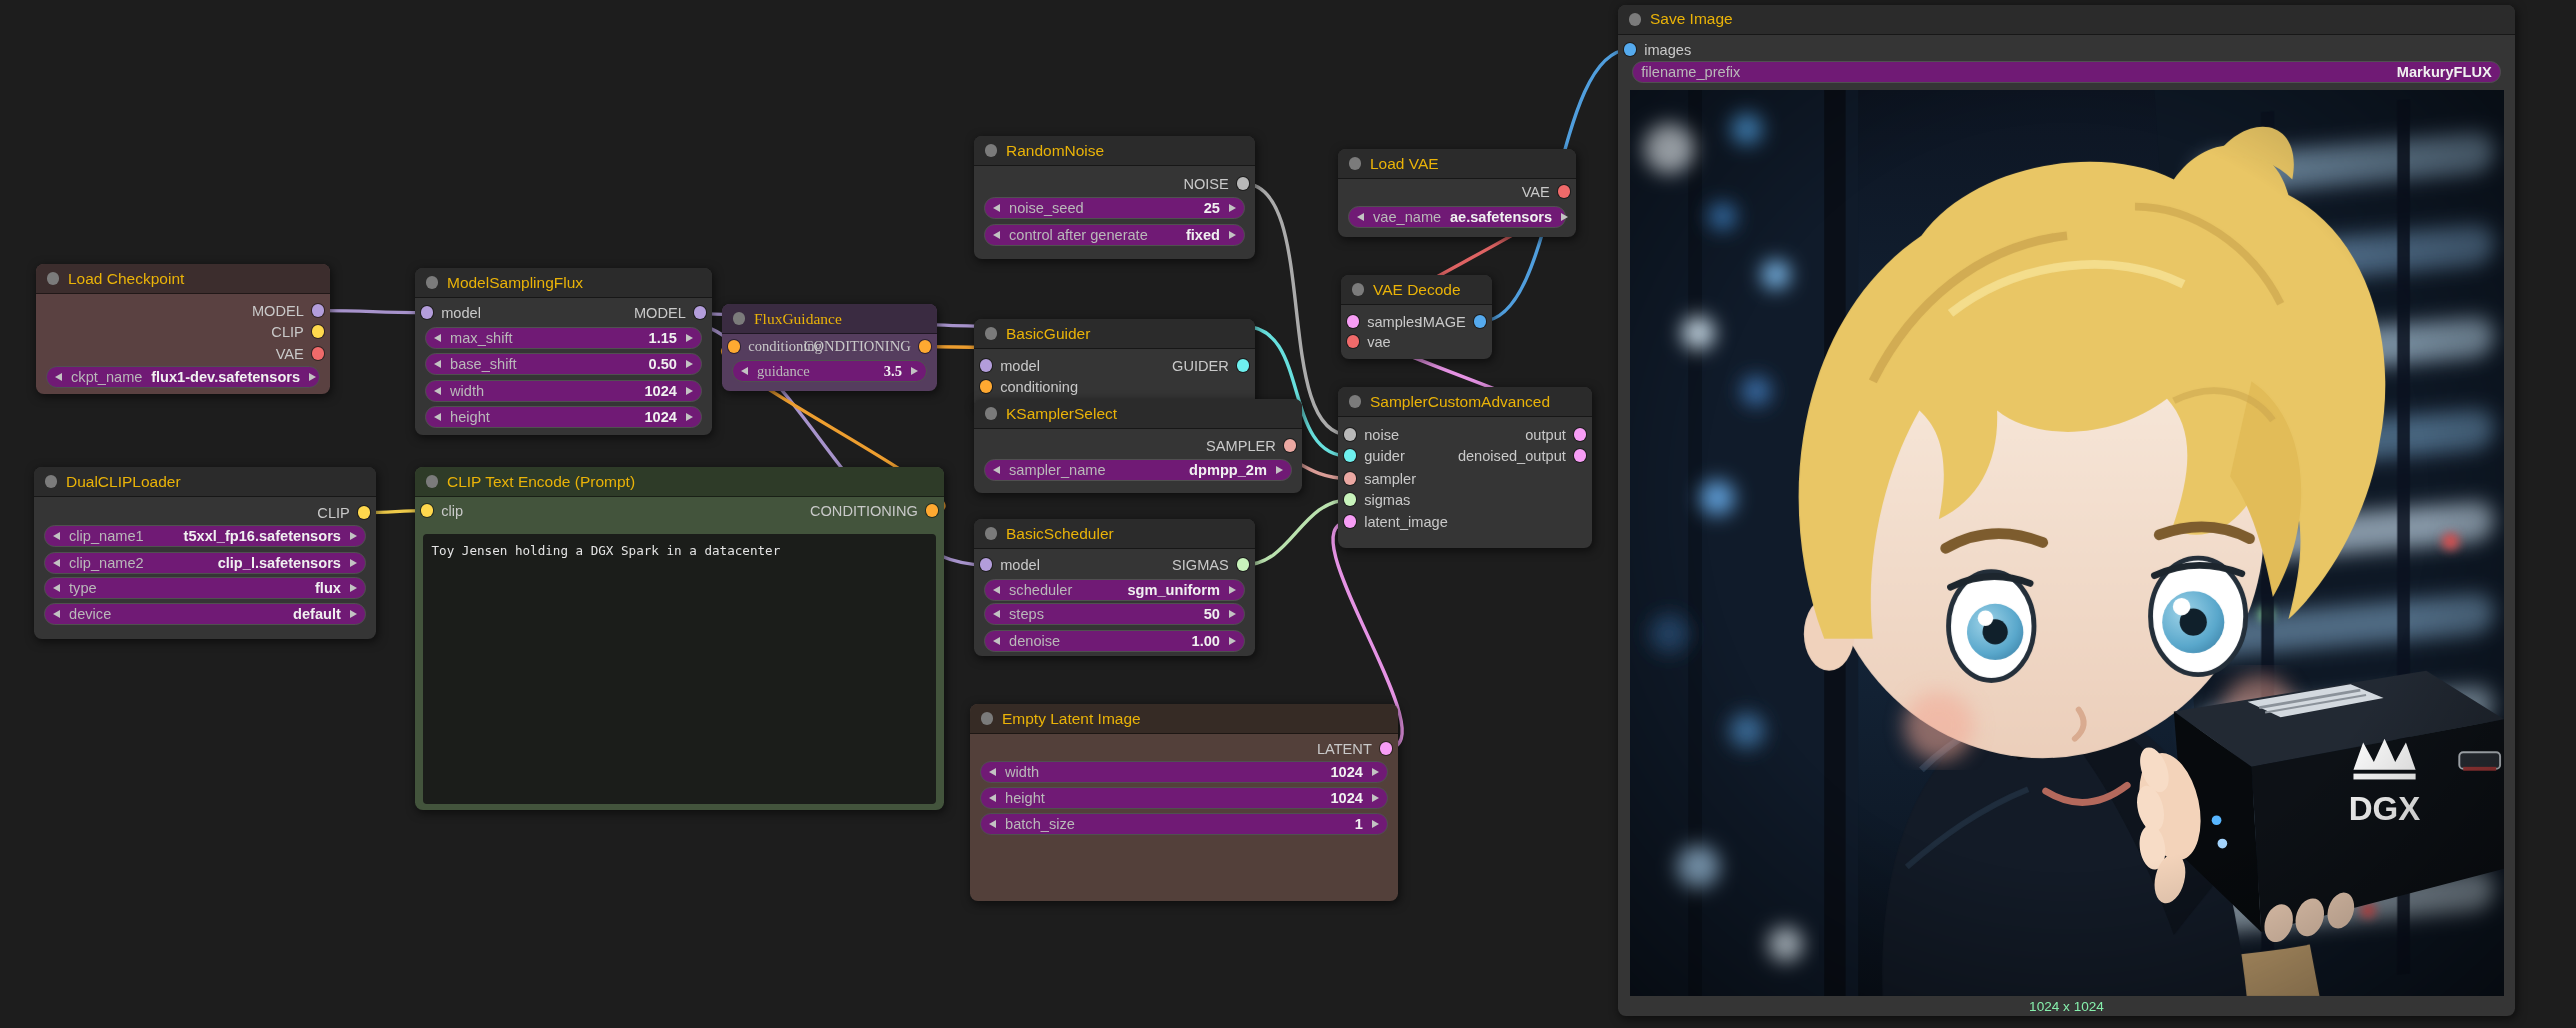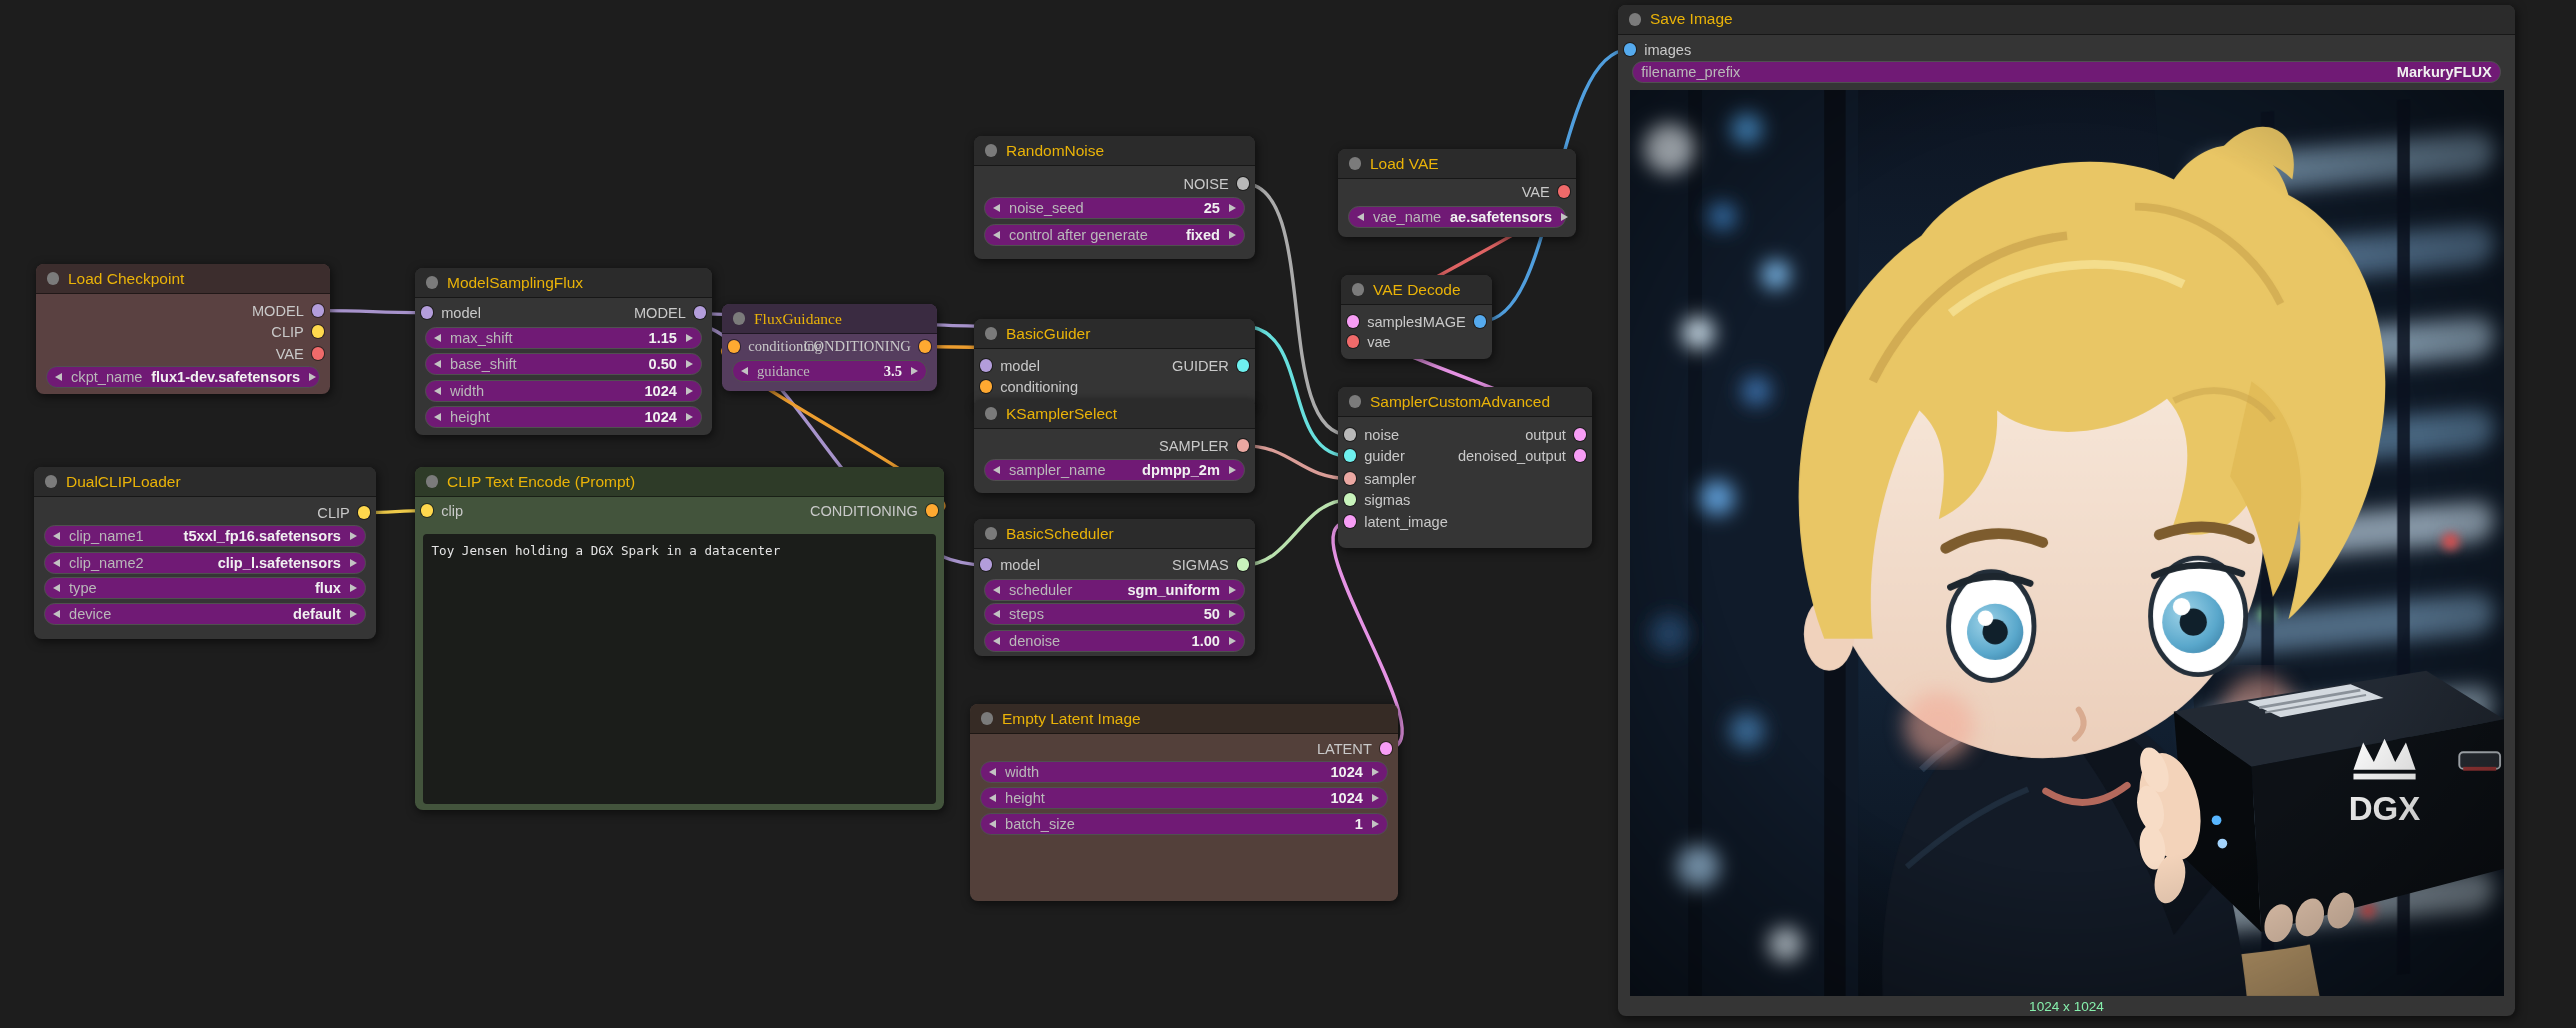--- a/index.html
+++ b/index.html
@@ -232,21 +232,21 @@
     <div class="srow in" style="top:57px">
         <span class="dot c-cond"></span>
         <span>conditioning</span>
       </div>
     <div class="srow out" style="top:36px">
         <span class="dot c-guider"></span>
         <span>GUIDER</span>
       </div>
   </div>
 
-  <div class="node" style="left:974px;top:399px;width:281px;height:94px;">
+  <div class="node" style="left:974px;top:399px;width:328px;height:94px;">
     <div class="nh">
       <span class="cdot"></span>
       <span class="ntitle">KSamplerSelect</span>
     </div>
     <div class="srow out" style="top:36px">
         <span class="dot c-sampler"></span>
         <span>SAMPLER</span>
       </div>
     <div class="widget" style="top:60px">
       <span class="arr arr-l"></span>

